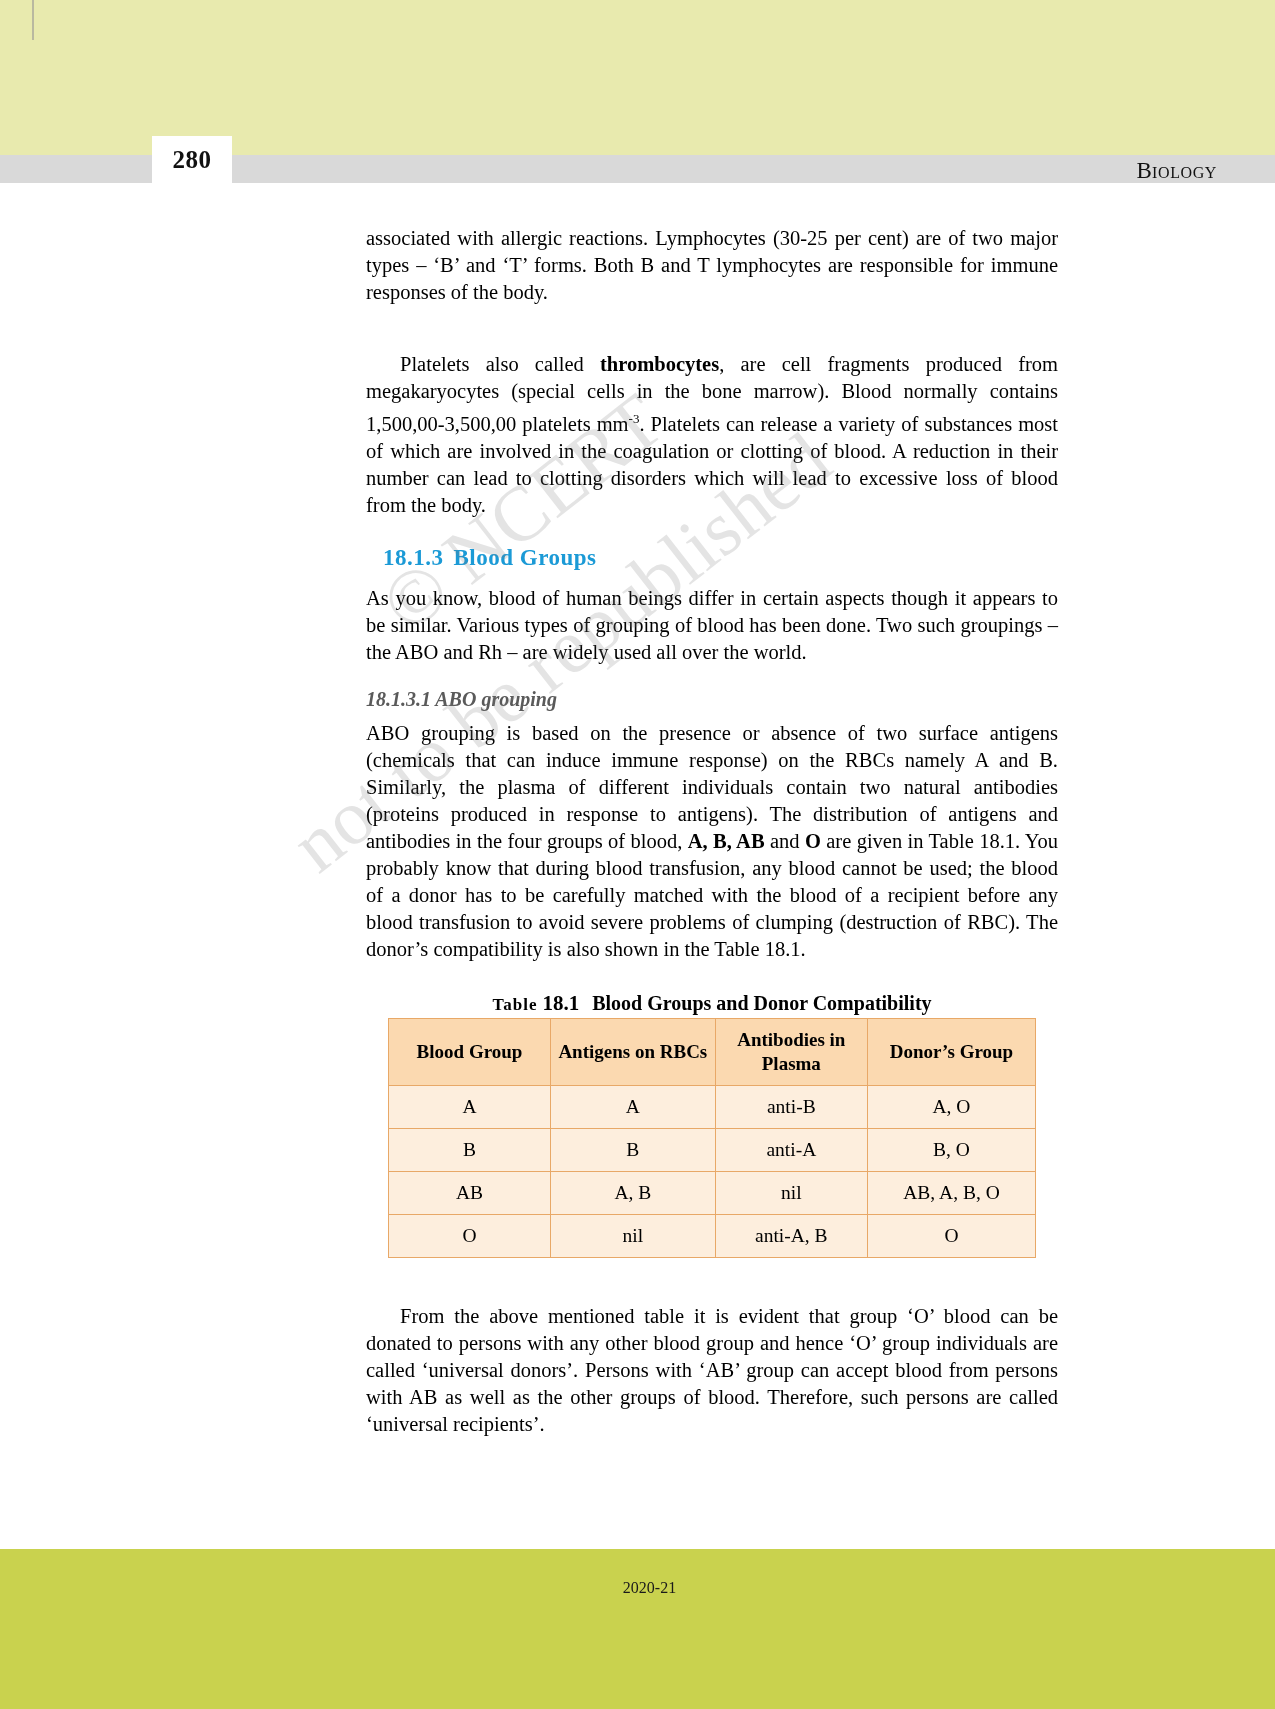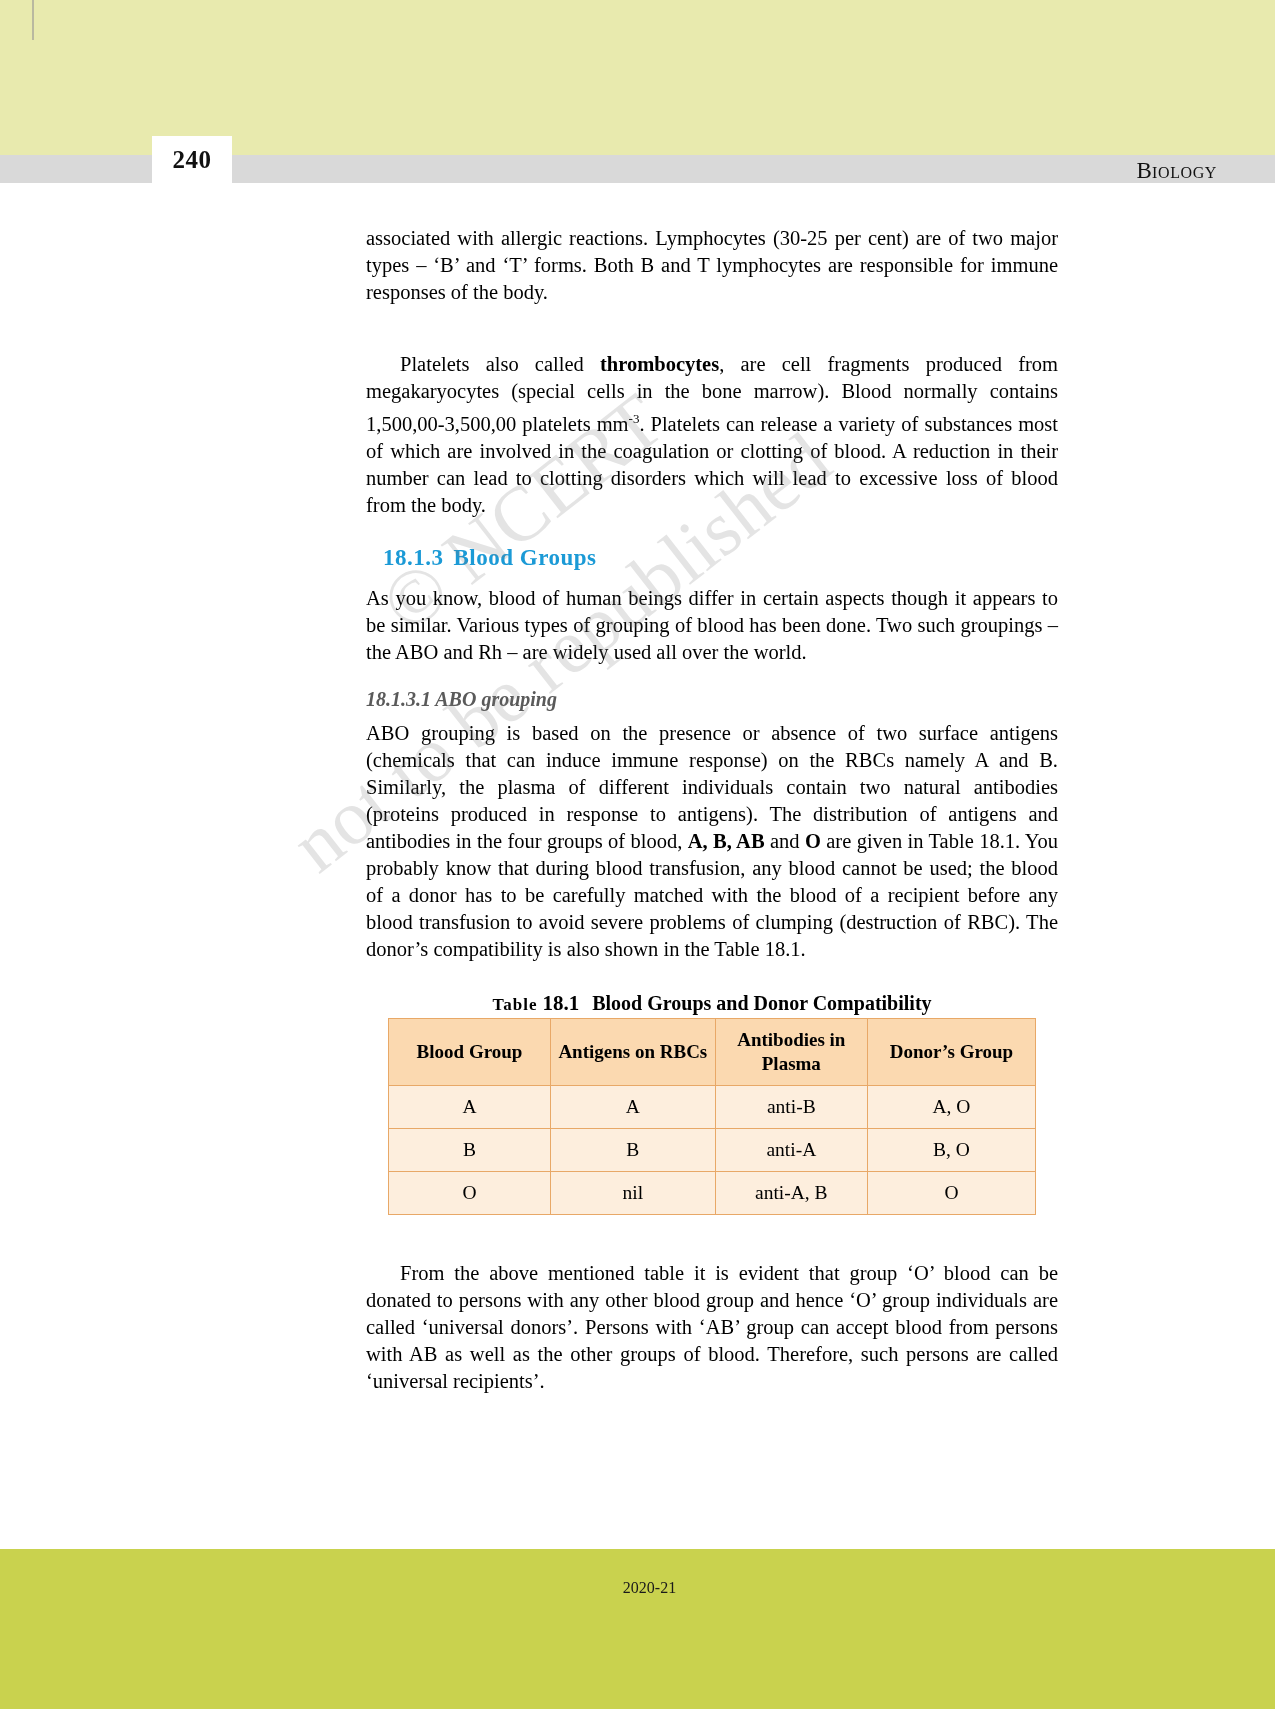--- a/index.html
+++ b/index.html
@@ -232,21 +232,21 @@
 <body>
 
 <div class="page">
 
   <div class="top-band"></div>
   <div class="spine-top"></div>
   <div class="spine-bottom"></div>
 
   <div class="header-strip"></div>
   <div class="page-number-box">
-    <span class="page-number">240</span>
+    <span class="page-number">280</span>
   </div>
   <div class="header-subject">
     <span class="small-caps-first">B</span><span style="font-size:16px;letter-spacing:0.6px;">IOLOGY</span>
   </div>
 
   <div class="watermark">
     <div class="wm-text wm1">© NCERT</div>
     <div class="wm-text wm2">not to be republished</div>
   </div>
 
@@ -286,20 +286,26 @@
           <td class="cC">anti-B</td>
           <td class="cD">A, O</td>
         </tr>
         <tr>
           <td class="cA">B</td>
           <td class="cB">B</td>
           <td class="cC">anti-A</td>
           <td class="cD">B, O</td>
         </tr>
         <tr>
+          <td class="cA">AB</td>
+          <td class="cB">A, B</td>
+          <td class="cC">nil</td>
+          <td class="cD">AB, A, B, O</td>
+        </tr>
+        <tr>
           <td class="cA">O</td>
           <td class="cB">nil</td>
           <td class="cC">anti-A, B</td>
           <td class="cD">O</td>
         </tr>
       </tbody>
     </table>
 
     <p class="body-text indent after-table">From the above mentioned table it is evident that group ‘O’ blood can be donated to persons with any other blood group and hence ‘O’ group individuals are called ‘universal donors’. Persons with ‘AB’ group can accept blood from persons with AB as well as the other groups of blood. Therefore, such persons are called ‘universal recipients’.</p>
 

